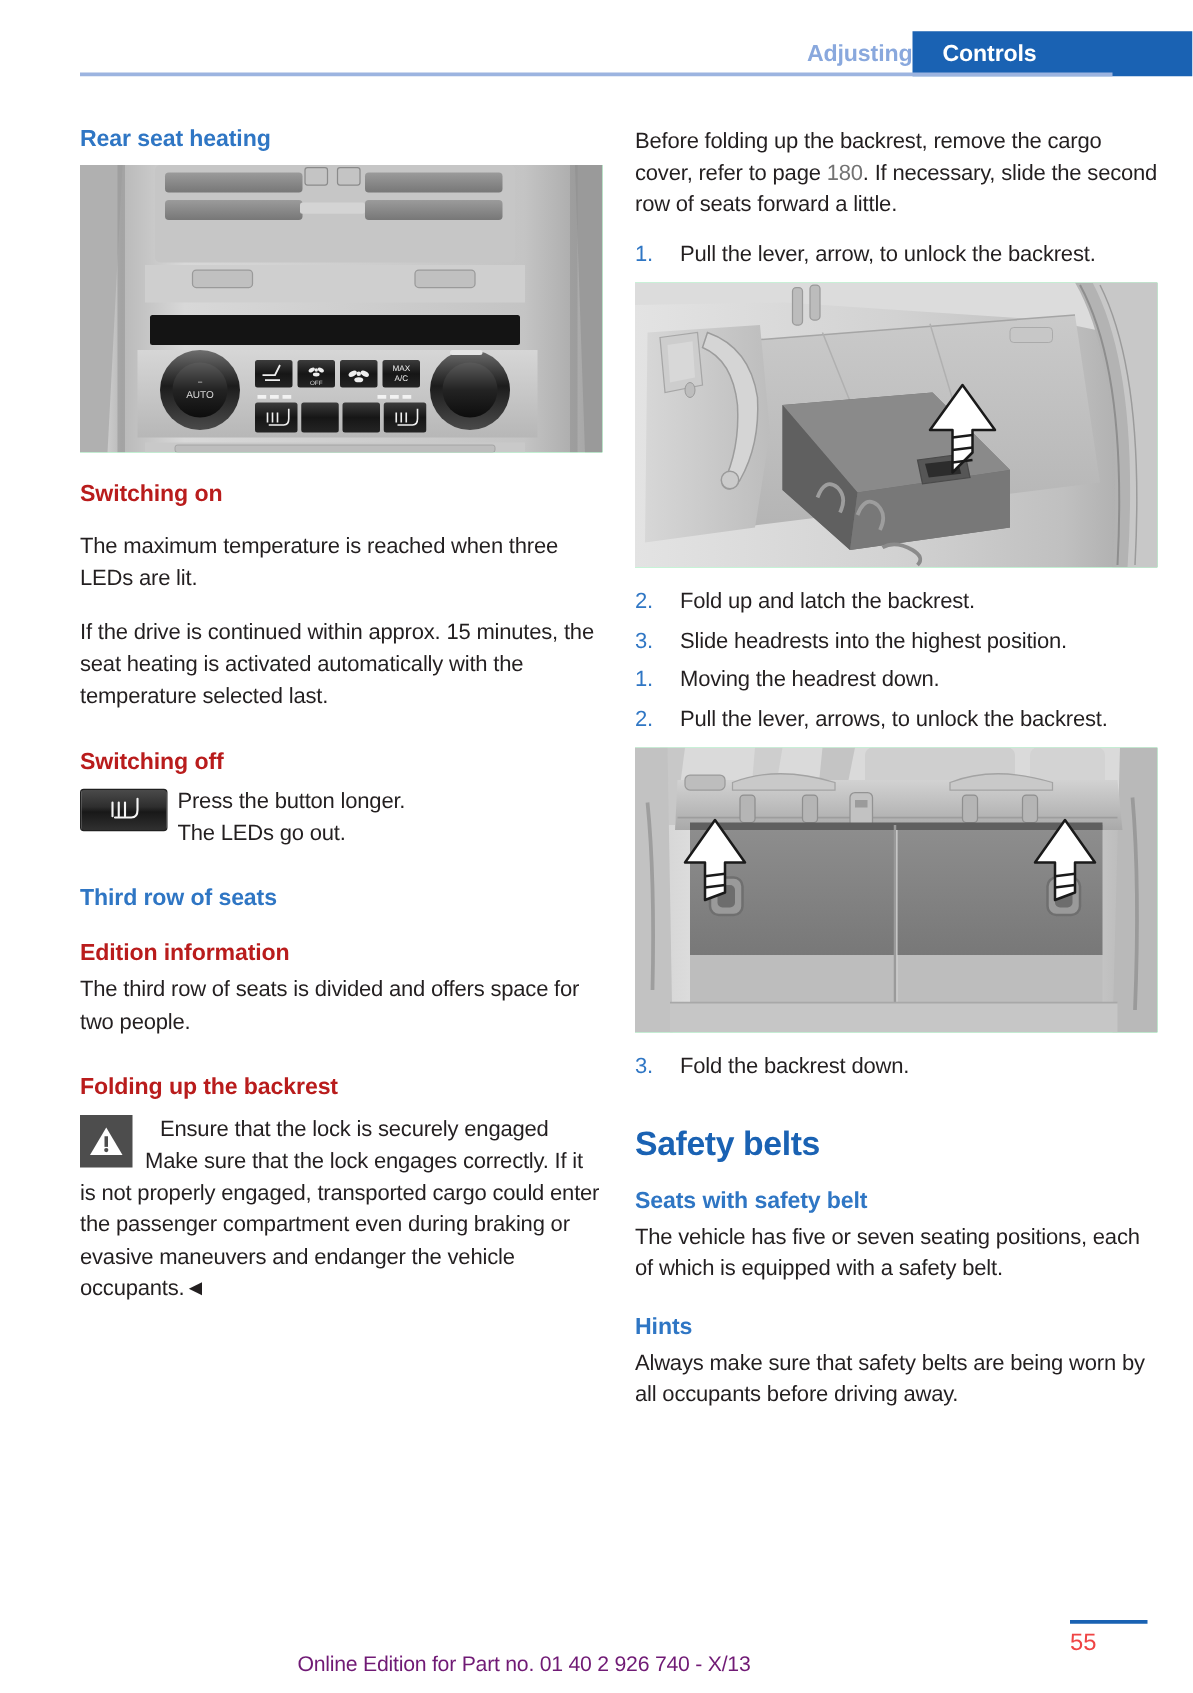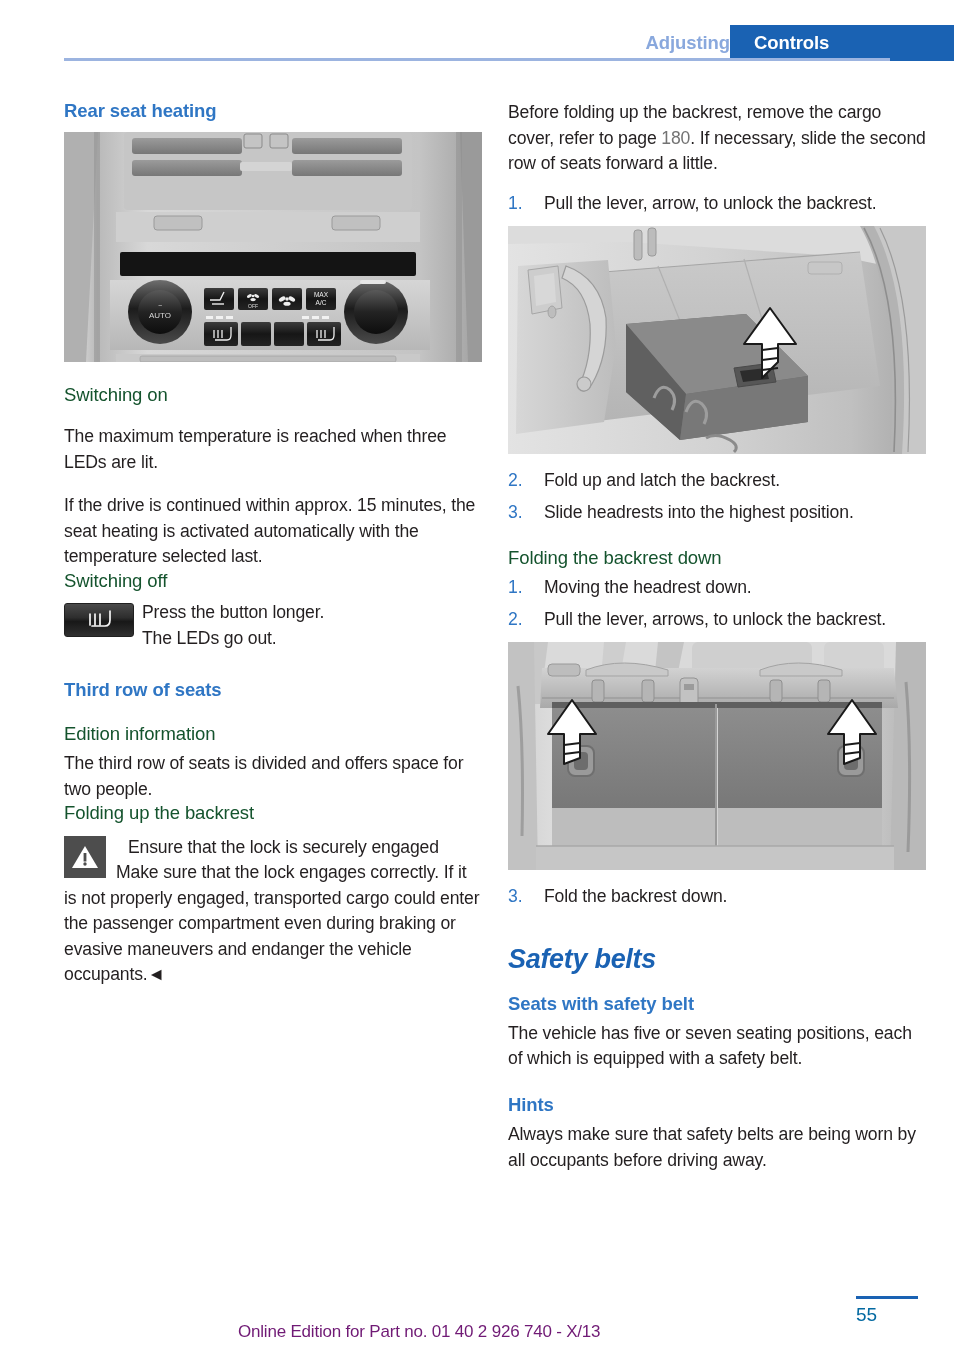--- a/index.html
+++ b/index.html
@@ -41,34 +41,34 @@
   
   h1.h-major {
     font-size: 27px; font-weight: bold; color: #1a62b3;
     letter-spacing: -0.3px; line-height: 1.15;
   }
   h2.h-blue {
     font-size: 18.5px; font-weight: bold; color: #2f76c4;
     letter-spacing: -0.1px; line-height: 1.2;
   }
   h3.h-lightblue {
-    font-size: 18.5px; font-weight: normal; color: #14532d;
+    font-size: 18.5px; font-weight: bold; color: #b91c1c;
     letter-spacing: -0.1px; line-height: 1.2;
   }
   p.body {
     font-size: 17.6px; line-height: 25.5px; color: #231f20;
     letter-spacing: -0.15px;
   }
   .mt-6  { margin-top: 6px; }
   .mt-10 { margin-top: 10px; }
   .mt-14 { margin-top: 14px; }
   .mt-18 { margin-top: 18px; }
   .mt-22 { margin-top: 22px; }
-  .mt-28 { }
-  .mt-34 { margin-top: 34px; font-style: italic; }
+  .mt-28 { margin-top: 28px; }
+  .mt-34 { margin-top: 34px; }
   .mt-44 { margin-top: 28px; }
 
   .pagelink { color: #737373; }
 
   
   .steps { list-style: none; }
   .step { display: flex; font-size: 17.6px; line-height: 25.5px; margin-top: 6px; letter-spacing: -0.15px; }
   .step:first-child { margin-top: 0; }
   .step-num { color: #2f76c4; width: 36px; flex: 0 0 36px; }
   .step-txt { flex: 1; }
@@ -106,21 +106,21 @@
   .fig-seats   { width: 418px; height: 228px; margin-top: 10px; }
   .figure svg { display: block; width: 100%; height: 100%; }
 
   
   .footer-text {
     position: absolute; left: 238px; top: 1322px;
     font-size: 17px; color: #701a75; letter-spacing: -0.2px;
   }
   .footer-pagewrap { position: absolute; left: 856px; top: 1296px; width: 70px; }
   .footer-rule { width: 62px; height: 3px; background: #1a62b3; }
-  .footer-pagenum { margin-top: 5px; font-size: 19px; color: #0369a1; }
+  .footer-pagenum { margin-top: 5px; font-size: 19px; color: #ef4444; }
 </style>
 </head>
 <body>
 
 <div class="page">
 
   <div class="header">
     <div class="header-tab-adjusting">Adjusting</div>
     <div class="header-tab-controls">Controls</div>
   </div>
@@ -385,21 +385,20 @@
       <li class="step">
         <span class="step-num">2.</span>
         <span class="step-txt">Fold up and latch the backrest.</span>
       </li>
       <li class="step">
         <span class="step-num">3.</span>
         <span class="step-txt">Slide headrests into the highest position.</span>
       </li>
     </ol>
 
-    <h3 class="h-lightblue mt-22">Folding the backrest down</h3>
 
     <ol class="steps mt-6">
       <li class="step">
         <span class="step-num">1.</span>
         <span class="step-txt">Moving the headrest down.</span>
       </li>
       <li class="step">
         <span class="step-num">2.</span>
         <span class="step-txt">Pull the lever, arrows, to unlock the backrest.</span>
       </li>

